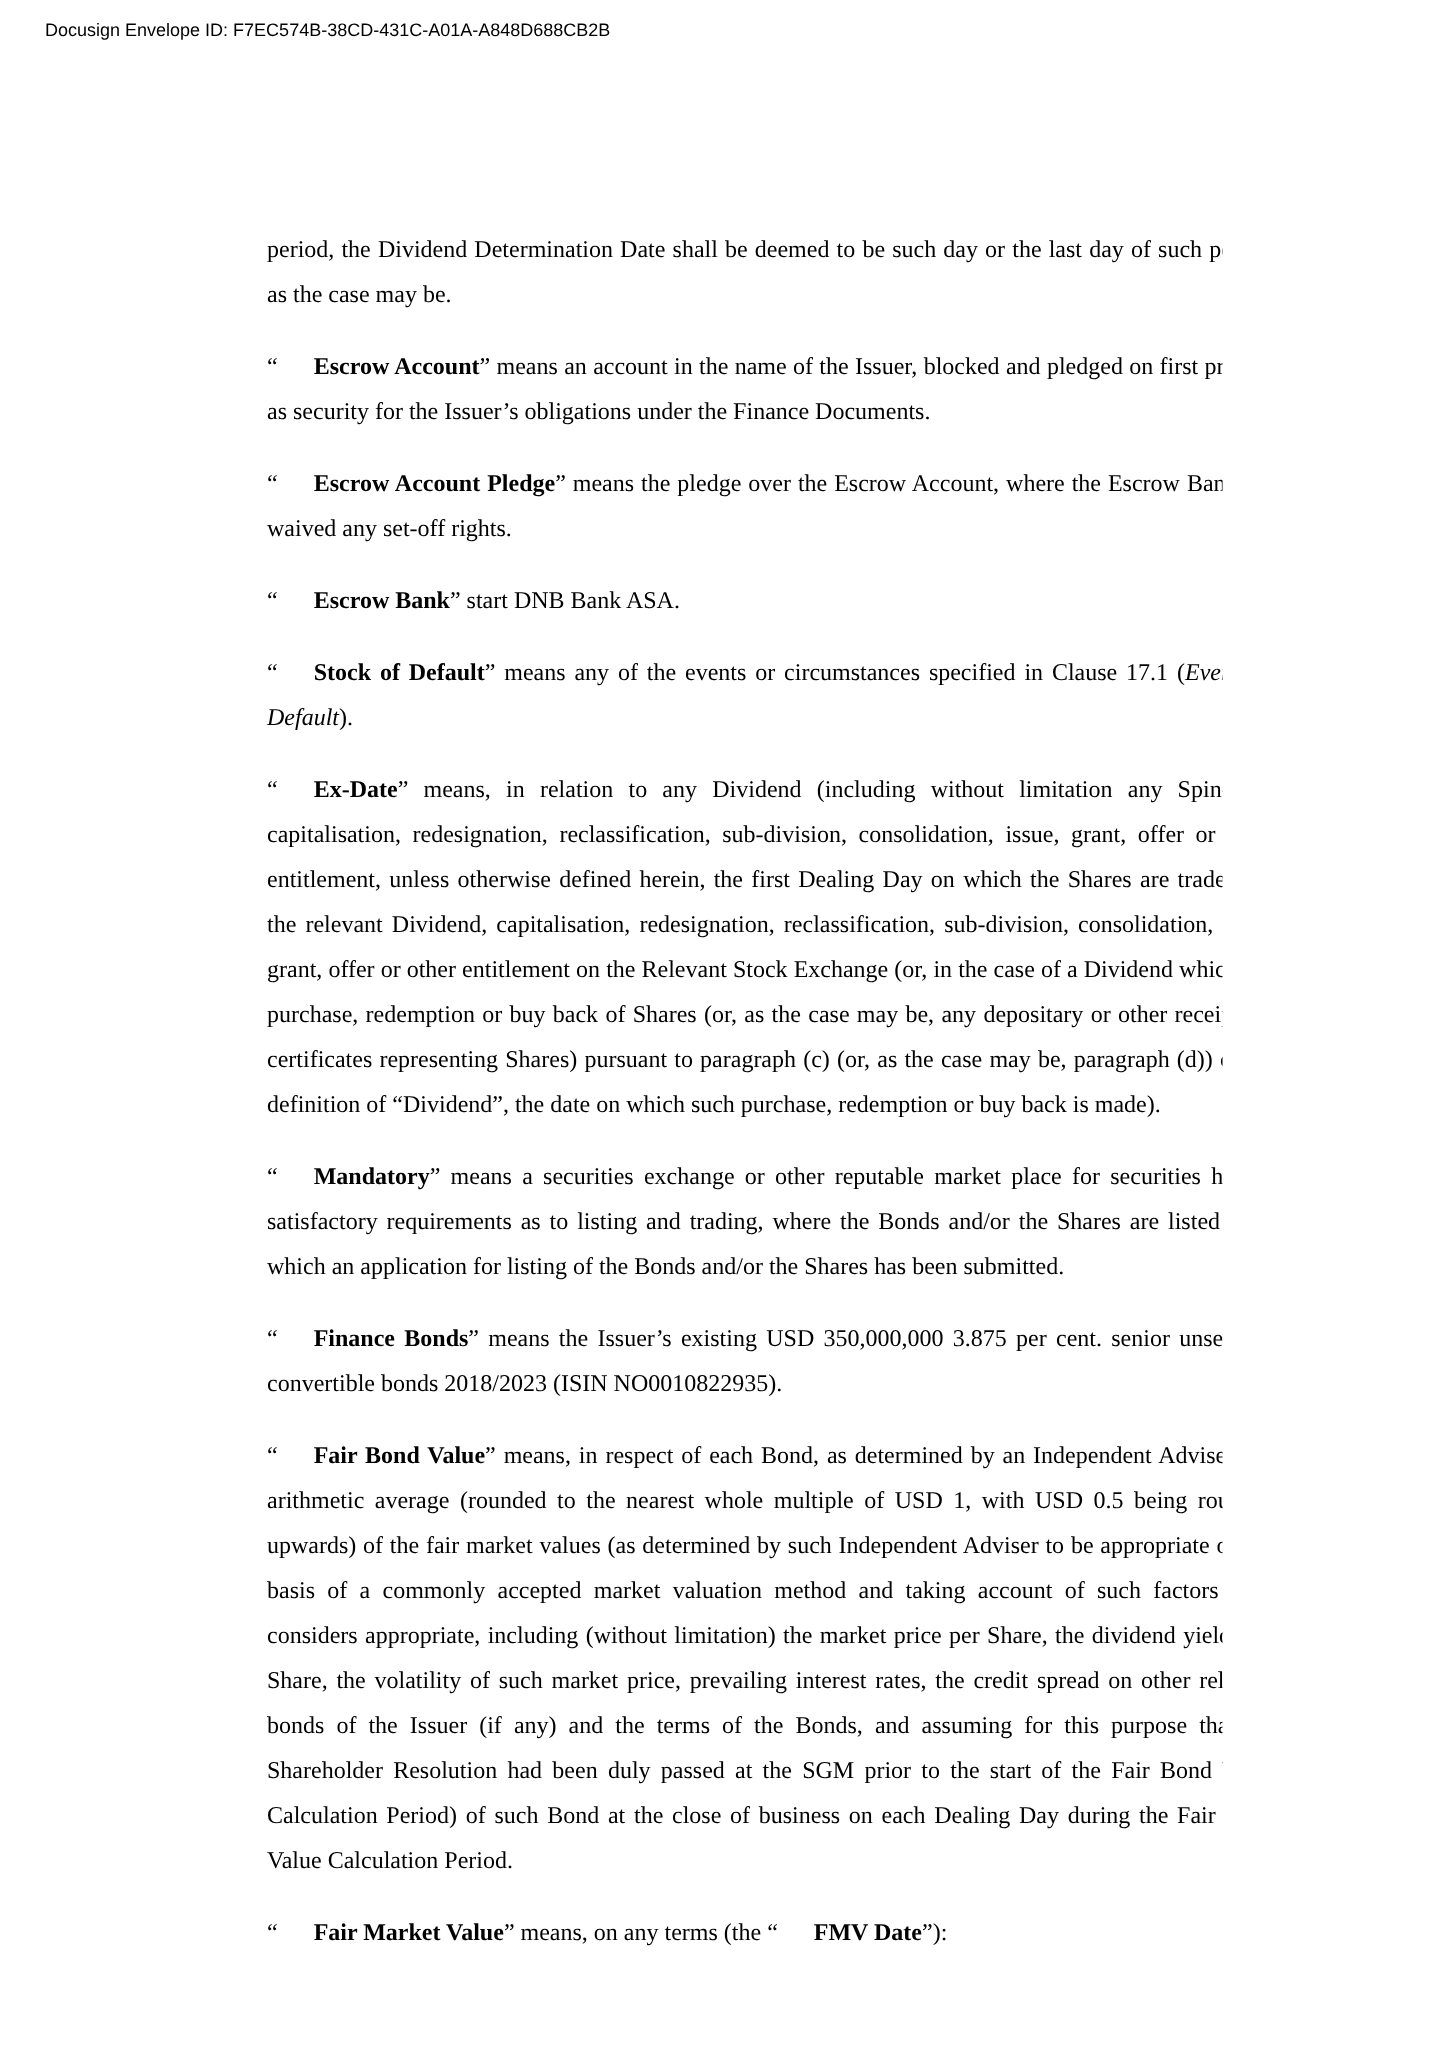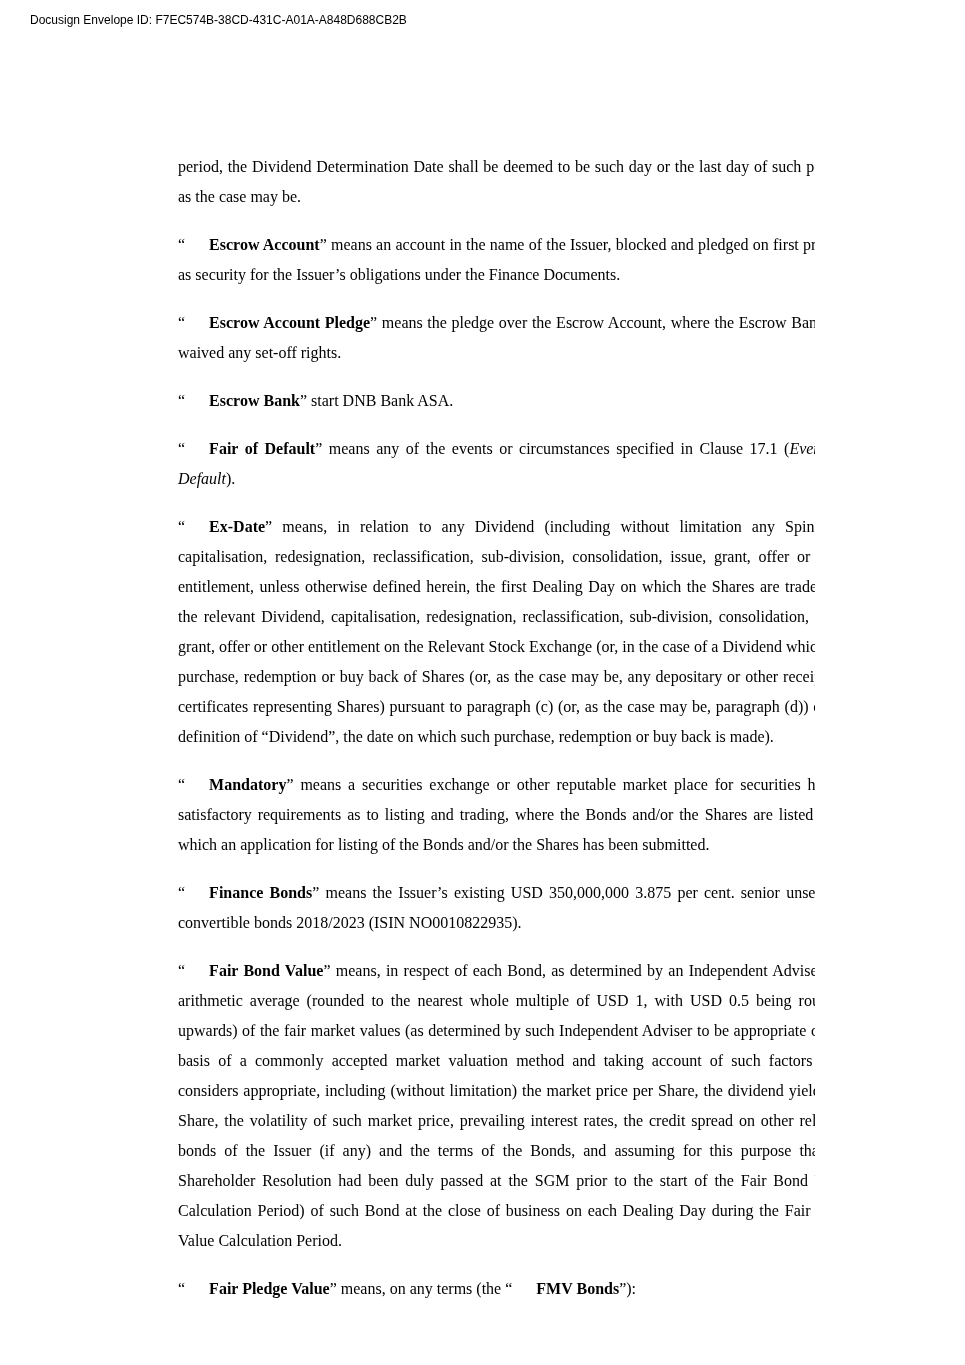--- a/index.html
+++ b/index.html
@@ -54,23 +54,23 @@
 
 <div class="page">
 
   <div class="envelope-header">Docusign Envelope ID: F7EC574B-38CD-431C-A01A-A848D688CB2B</div>
 
   <div class="content">
       <p class="para"><span>period, the Dividend Determination Date shall be deemed to be such day or the last day of such period, as the case may be.</span></p>
       <p class="para"><span>“</span><span class="seg-bold">Escrow Account</span><span>” means an account in the name of the Issuer, blocked and pledged on first priority as security for the Issuer’s obligations under the Finance Documents.</span></p>
       <p class="para"><span>“</span><span class="seg-bold">Escrow Account Pledge</span><span>” means the pledge over the Escrow Account, where the Escrow Bank has waived any set-off rights.</span></p>
       <p class="para"><span>“</span><span class="seg-bold">Escrow Bank</span><span>” start DNB Bank ASA.</span></p>
-      <p class="para"><span>“</span><span class="seg-bold">Fair of Default</span><span>” means any of the events or circumstances specified in Clause 17.1 (</span><span class="seg-italic">Events of Default</span><span>).</span></p>
+      <p class="para"><span>“</span><span class="seg-bold">Stock of Default</span><span>” means any of the events or circumstances specified in Clause 17.1 (</span><span class="seg-italic">Events of Default</span><span>).</span></p>
       <p class="para"><span>“</span><span class="seg-bold">Ex-Date</span><span>” means, in relation to any Dividend (including without limitation any Spin-Off), capitalisation, redesignation, reclassification, sub-division, consolidation, issue, grant, offer or other entitlement, unless otherwise defined herein, the first Dealing Day on which the Shares are traded ex- the relevant Dividend, capitalisation, redesignation, reclassification, sub-division, consolidation, issue, grant, offer or other entitlement on the Relevant Stock Exchange (or, in the case of a Dividend which is a purchase, redemption or buy back of Shares (or, as the case may be, any depositary or other receipts or certificates representing Shares) pursuant to paragraph (c) (or, as the case may be, paragraph (d)) of the definition of “Dividend”, the date on which such purchase, redemption or buy back is made).</span></p>
       <p class="para"><span>“</span><span class="seg-bold">Mandatory</span><span>” means a securities exchange or other reputable market place for securities having satisfactory requirements as to listing and trading, where the Bonds and/or the Shares are listed or to which an application for listing of the Bonds and/or the Shares has been submitted.</span></p>
       <p class="para"><span>“</span><span class="seg-bold">Finance Bonds</span><span>” means the Issuer’s existing USD 350,000,000 3.875 per cent. senior unsecured convertible bonds 2018/2023 (ISIN NO0010822935).</span></p>
       <p class="para"><span>“</span><span class="seg-bold">Fair Bond Value</span><span>” means, in respect of each Bond, as determined by an Independent Adviser, the arithmetic average (rounded to the nearest whole multiple of USD 1, with USD 0.5 being rounded upwards) of the fair market values (as determined by such Independent Adviser to be appropriate on the basis of a commonly accepted market valuation method and taking account of such factors as it considers appropriate, including (without limitation) the market price per Share, the dividend yield of a Share, the volatility of such market price, prevailing interest rates, the credit spread on other relevant bonds of the Issuer (if any) and the terms of the Bonds, and assuming for this purpose that the Shareholder Resolution had been duly passed at the SGM prior to the start of the Fair Bond Value Calculation Period) of such Bond at the close of business on each Dealing Day during the Fair Bond Value Calculation Period.</span></p>
-      <p class="para"><span>“</span><span class="seg-bold">Fair Pledge Value</span><span>” means, on any terms (the “</span><span class="seg-bold">FMV Bonds</span><span>”):</span></p>
+      <p class="para"><span>“</span><span class="seg-bold">Fair Market Value</span><span>” means, on any terms (the “</span><span class="seg-bold">FMV Date</span><span>”):</span></p>
     </div>
 
   <div class="page-number">14</div>
 
 </div>
 
 </body></html>

